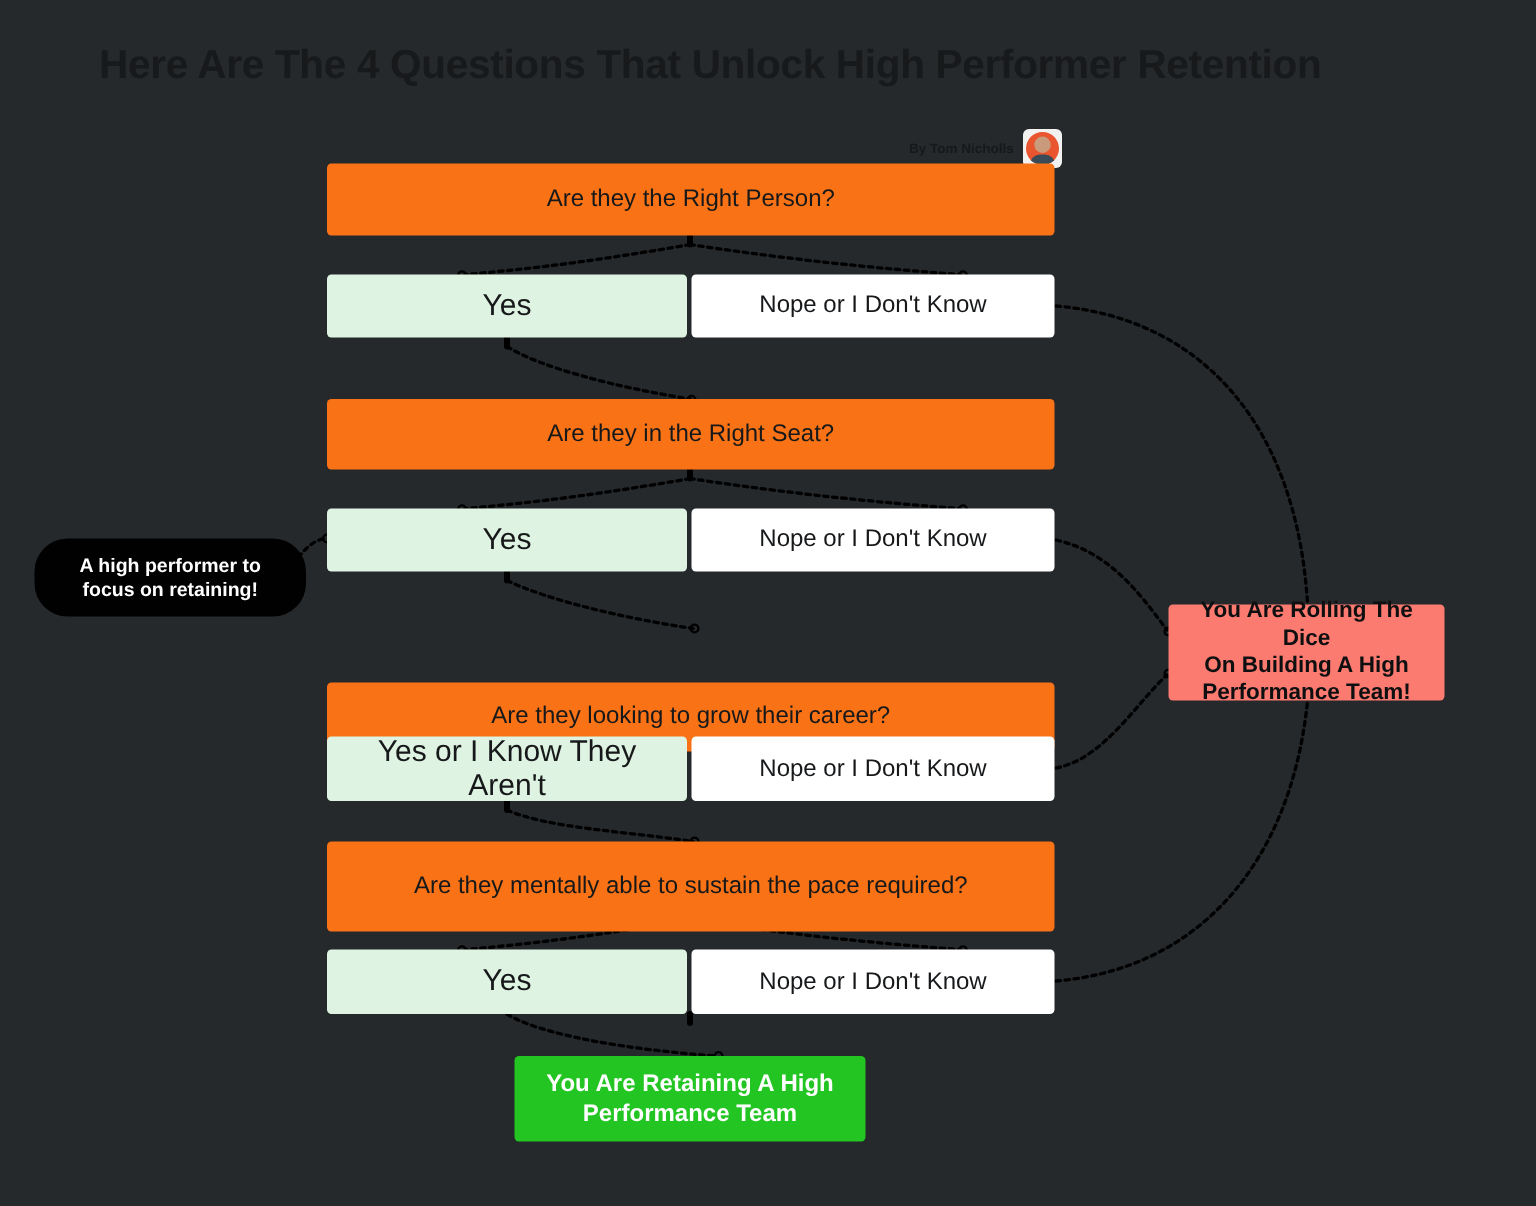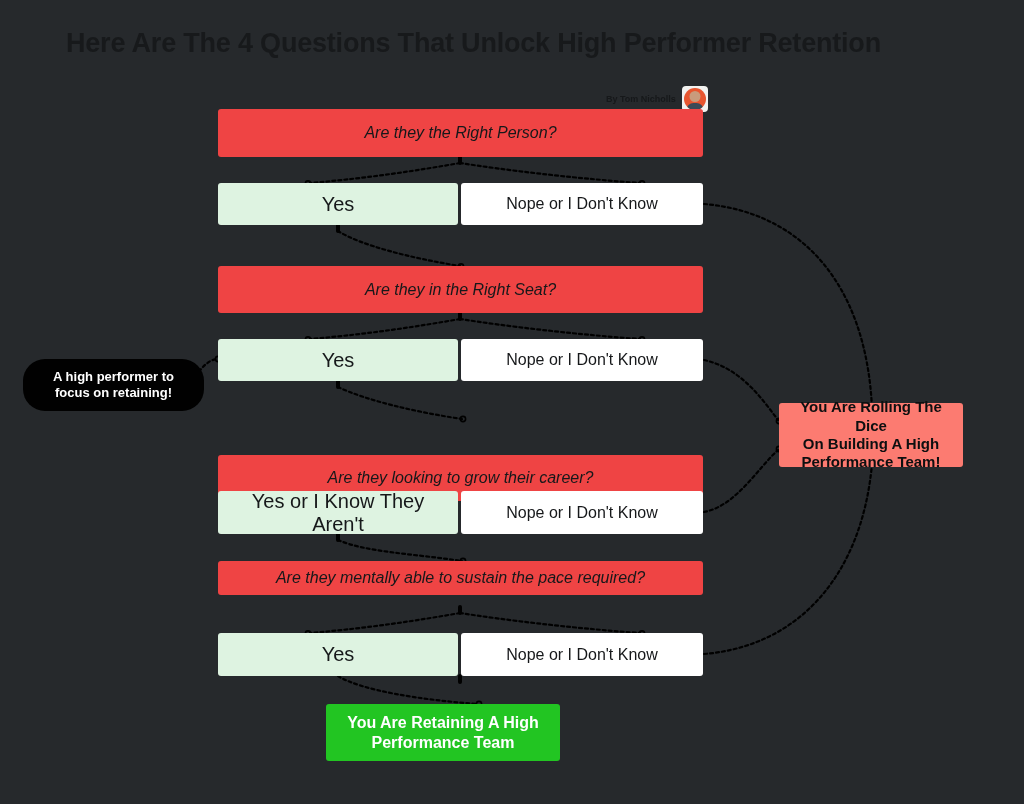--- a/index.html
+++ b/index.html
@@ -117,25 +117,24 @@
   .node {
     position: absolute;
     display: flex;
     align-items: center;
     justify-content: center;
     text-align: center;
     border-radius: 3px;
     z-index: 3;
   }
   .node-question {
-    background: #ef4444;
+    background: #f97316;
     color: #16181a;
     font-size: 16px;
     font-weight: normal;
-    font-style: italic;
   }
   .node-yes {
     background: #def3e1;
     color: #16181a;
     font-size: 20px;
   }
   .node-no {
     background: #ffffff;
     color: #16181a;
     font-size: 16px;
@@ -266,37 +265,37 @@
   <span class="label">Are they looking to grow their career?</span>
 </div>
 
 <div class="node node-yes" style="left:218px; top:491px; width:240px; height:43px;">
   <span class="label">Yes or I Know They Aren't</span>
 </div>
 <div class="node node-no" style="left:461px; top:491px; width:242px; height:43px;">
   <span class="label">Nope or I Don't Know</span>
 </div>
 
-<div class="node node-question" style="left:218px; top:561px; width:485px; height:34px;">
+<div class="node node-question" style="left:218px; top:561px; width:485px; height:60px;">
   <span class="label">Are they mentally able to sustain the pace required?</span>
 </div>
 
 <div class="node node-yes" style="left:218px; top:633px; width:240px; height:43px;">
   <span class="label">Yes</span>
 </div>
 <div class="node node-no" style="left:461px; top:633px; width:242px; height:43px;">
   <span class="label">Nope or I Don't Know</span>
 </div>
 
 <div class="node node-risk" style="left:779px; top:403px; width:184px; height:64px;">
   <span class="label">
     <span>You Are Rolling The Dice</span><br>
     <span>On Building A High</span><br>
     <span>Performance Team!</span>
   </span>
 </div>
 
-<div class="node node-success" style="left:326px; top:704px; width:234px; height:57px;">
+<div class="node node-success" style="left:343px; top:704px; width:234px; height:57px;">
   <span class="label">
     <span>You Are Retaining A High</span><br>
     <span>Performance Team</span>
   </span>
 </div>
 
 </body></html>

